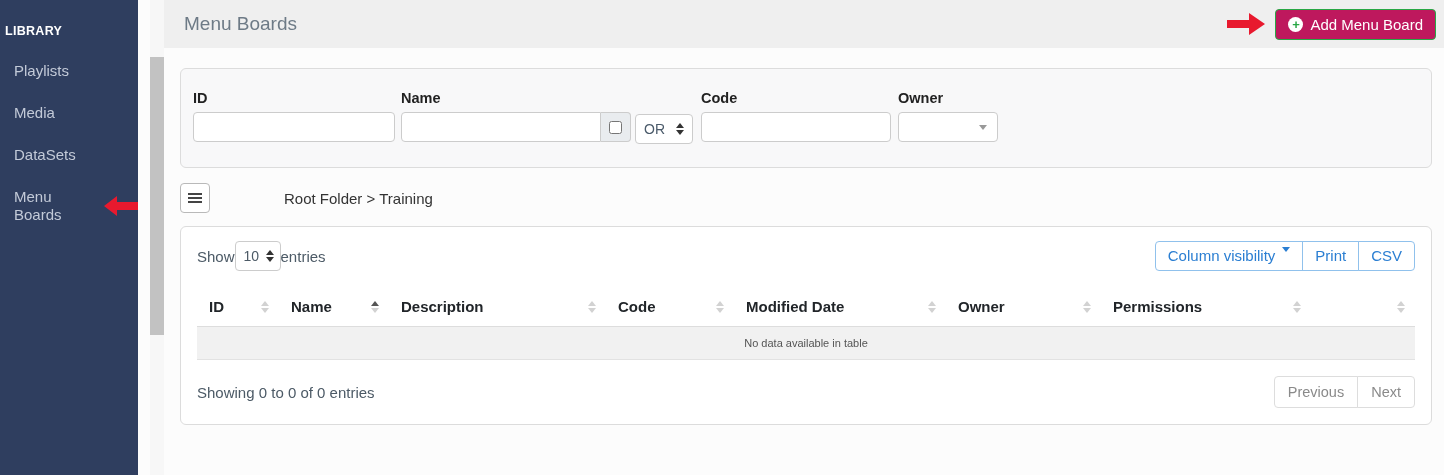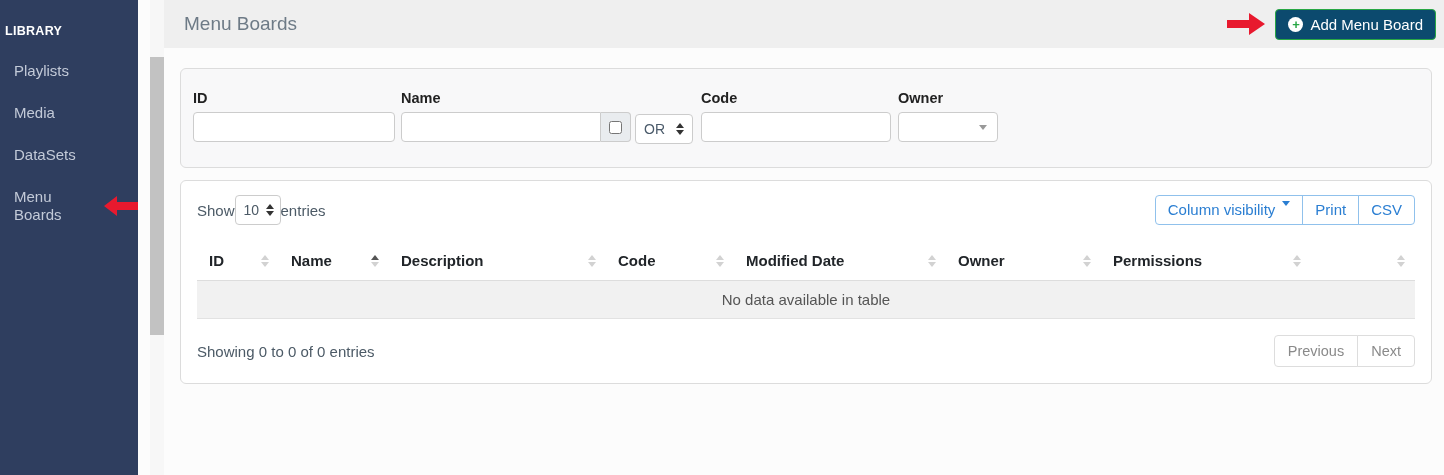--- a/index.html
+++ b/index.html
@@ -15,21 +15,21 @@
 
   
   .scrollbar-track { position:absolute; left:150px; top:0; width:14px; height:475px; background:#f7f7f7; }
   .scrollbar-thumb { position:absolute; left:150px; top:57px; width:14px; height:278px; background:#c2c2c2; }
 
   
   .main { position:absolute; left:164px; top:0; right:0; bottom:0; }
   .topbar { height:48px; background:#efefef; display:flex; align-items:center; justify-content:space-between; padding:0 8px 0 20px; }
   .page-title { font-size:19px; color:#6d7a86; }
   .topbar-right { display:flex; align-items:center; gap:10px; }
-  .btn-success { display:flex; align-items:center; gap:7px; background:#0c4a6e; border:1px solid #28a745; color:#fff; font-size:15px; padding:6px 12px; border-radius:4px; cursor:pointer; }
+  .btn-success { display:flex; align-items:center; gap:7px; background:#be185d; border:1px solid #28a745; color:#fff; font-size:15px; padding:6px 12px; border-radius:4px; cursor:pointer; }
   .plus-circle { width:15px; height:15px; border-radius:50%; background:#fff; color:#28a745; font-weight:bold; font-size:13px; line-height:15px; text-align:center; display:inline-block; }
   .plus-circle::before { content:"+"; }
 
   .content { padding:20px 12px 0 16px; }
 
   
   .filter-card { border:1px solid #dcdcdc; border-radius:6px; background:#f8f8f9; height:100px; padding:21px 12px 0; display:flex; align-items:flex-start; }
   .fgroup { display:flex; flex-direction:column; }
   .flabel { font-weight:bold; font-size:14.5px; color:#222; margin-bottom:6px; }
   .fctl { height:30px; border:1px solid #ccc; border-radius:4px; background:#fff; font-size:14px; padding:0 8px; color:#333; outline:none; font-family:inherit; }
@@ -67,21 +67,21 @@
   .btn-outline:first-child { border-radius:4px 0 0 4px; }
   .btn-outline:last-child  { border-radius:0 4px 4px 0; }
   .caret-blue { width:0; height:0; border-left:4px solid transparent; border-right:4px solid transparent; border-top:5px solid #2a7ed2; }
 
   table.grid { width:100%; border-collapse:collapse; margin-top:16px; }
   .grid th { position:relative; text-align:left; font-weight:bold; color:#212529; font-size:15px; padding:11px 26px 11px 12px; border-bottom:1px solid #ddd; cursor:pointer; }
   .sort-icon { position:absolute; right:10px; top:50%; transform:translateY(-50%); display:flex; flex-direction:column; gap:2px; }
   .sort-icon .s-up   { width:0; height:0; border-left:4px solid transparent; border-right:4px solid transparent; border-bottom:5px solid #d2d2d2; }
   .sort-icon .s-down { width:0; height:0; border-left:4px solid transparent; border-right:4px solid transparent; border-top:5px solid #d2d2d2; }
   th.sorted-asc .s-up { border-bottom-color:#555; }
-  .grid td.empty-cell { text-align:center; color:#555; font-size:15px; padding:10px; background:#f1f1f1; border-bottom:1px solid #e2e2e2; }
+  .grid td.empty-cell { text-align:center; color:#555; font-size:11px; padding:10px; background:#f1f1f1; border-bottom:1px solid #e2e2e2; }
 
   .table-footer { margin-top:16px; display:flex; align-items:center; justify-content:space-between; }
   .summary { color:#4c5a66; font-size:15px; }
   .pager { display:flex; }
   .page-btn { background:#fff; border:1px solid #ddd; color:#8a8a8a; font-size:14.5px; padding:7px 13px; cursor:default; font-family:inherit; }
   .page-btn + .page-btn { margin-left:-1px; }
   .page-btn:first-child { border-radius:4px 0 0 4px; }
   .page-btn:last-child  { border-radius:0 4px 4px 0; }
 </style>
 </head>
@@ -159,20 +159,26 @@
       <div class="sp7"></div>
       <div class="fgroup">
         <label class="flabel">Owner</label>
         <div class="owner-select">
           <span></span>
           <span class="caret-down"></span>
         </div>
       </div>
     </div>
 
+    <div class="crumb-row">
+      <button class="tree-toggle">
+        <span class="bars"></span>
+      </button>
+      <span class="crumb-text">Root Folder &gt; Training</span>
+    </div>
 
     <div class="table-card">
 
       <div class="table-toolbar">
         <div class="length-wrap">
           <span>Show</span>
           <span class="length-select">
             <span>10</span>
             <span class="updown">
                 <span class="tri-up"></span>

